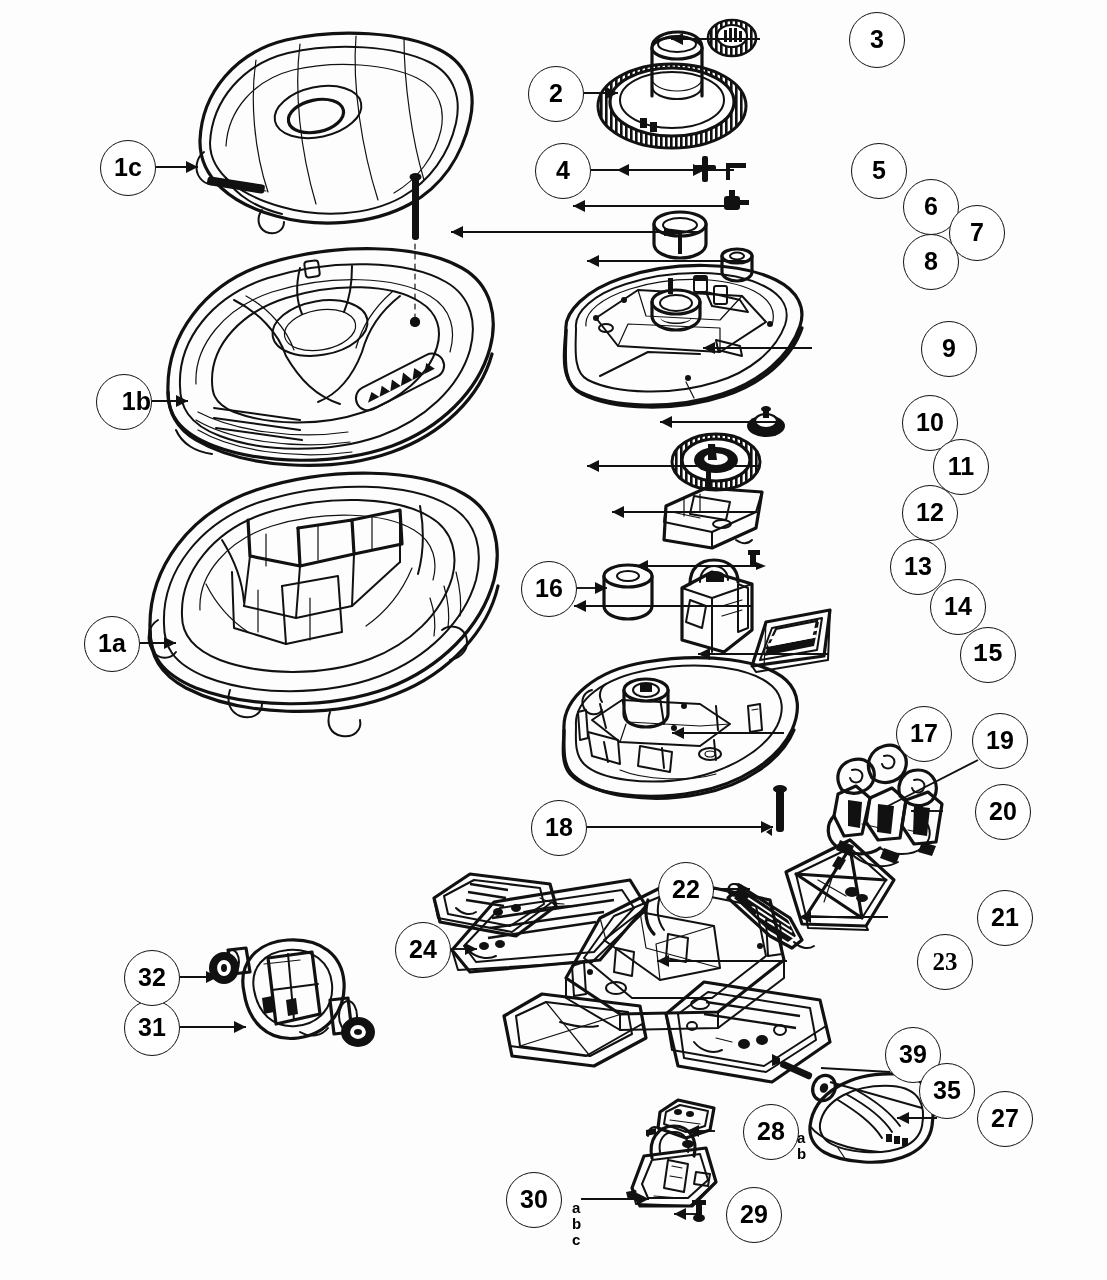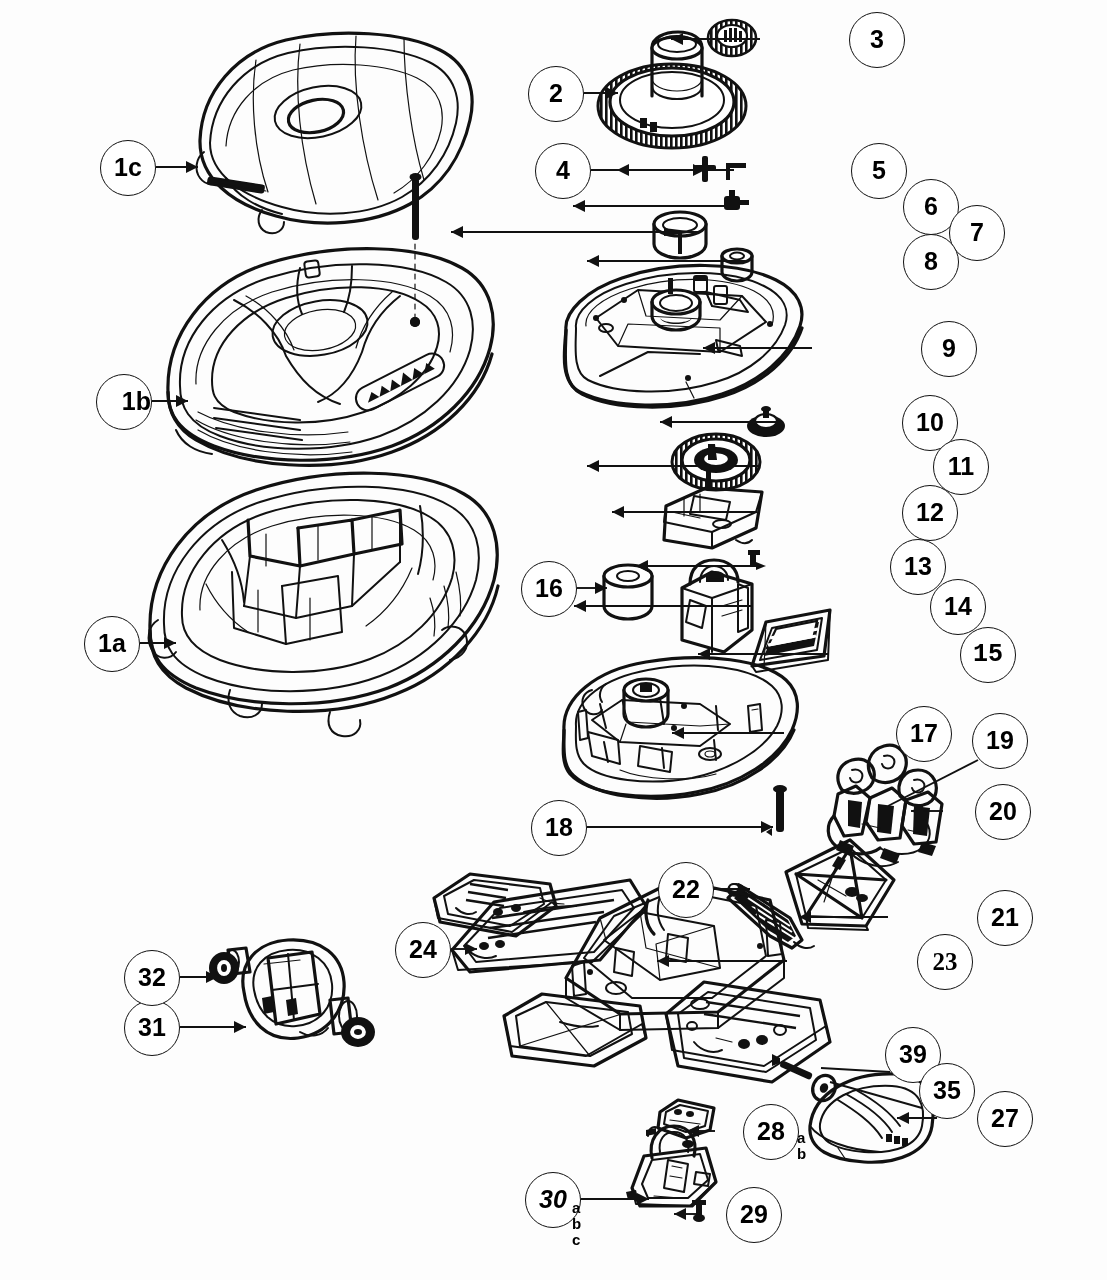--- a/index.html
+++ b/index.html
@@ -663,21 +663,21 @@
         <span>27</span>
       </div>
       <div class="callout c-lg" style="left: 743px; top: 1104px;">
         <span>28</span>
       </div>
       <div class="sub" style="left: 797px; top: 1130px;">a</div>
       <div class="sub" style="left: 797px; top: 1146px;">b</div>
       <div class="callout c-lg" style="left: 726px; top: 1187px;">
         <span>29</span>
       </div>
-      <div class="callout c-lg" style="left: 525px; top: 1172px; font-style: italic;">
+      <div class="callout c-lg" style="left: 506px; top: 1172px;">
         <span>30</span>
       </div>
       <div class="sub" style="left: 572px; top: 1200px;">a</div>
       <div class="sub" style="left: 572px; top: 1216px;">b</div>
       <div class="sub" style="left: 572px; top: 1232px;">c</div>
       <div class="callout c-lg" style="left: 124px; top: 1000px;">
         <span>31</span>
       </div>
       <div class="callout c-lg" style="left: 124px; top: 950px;">
         <span>32</span>

